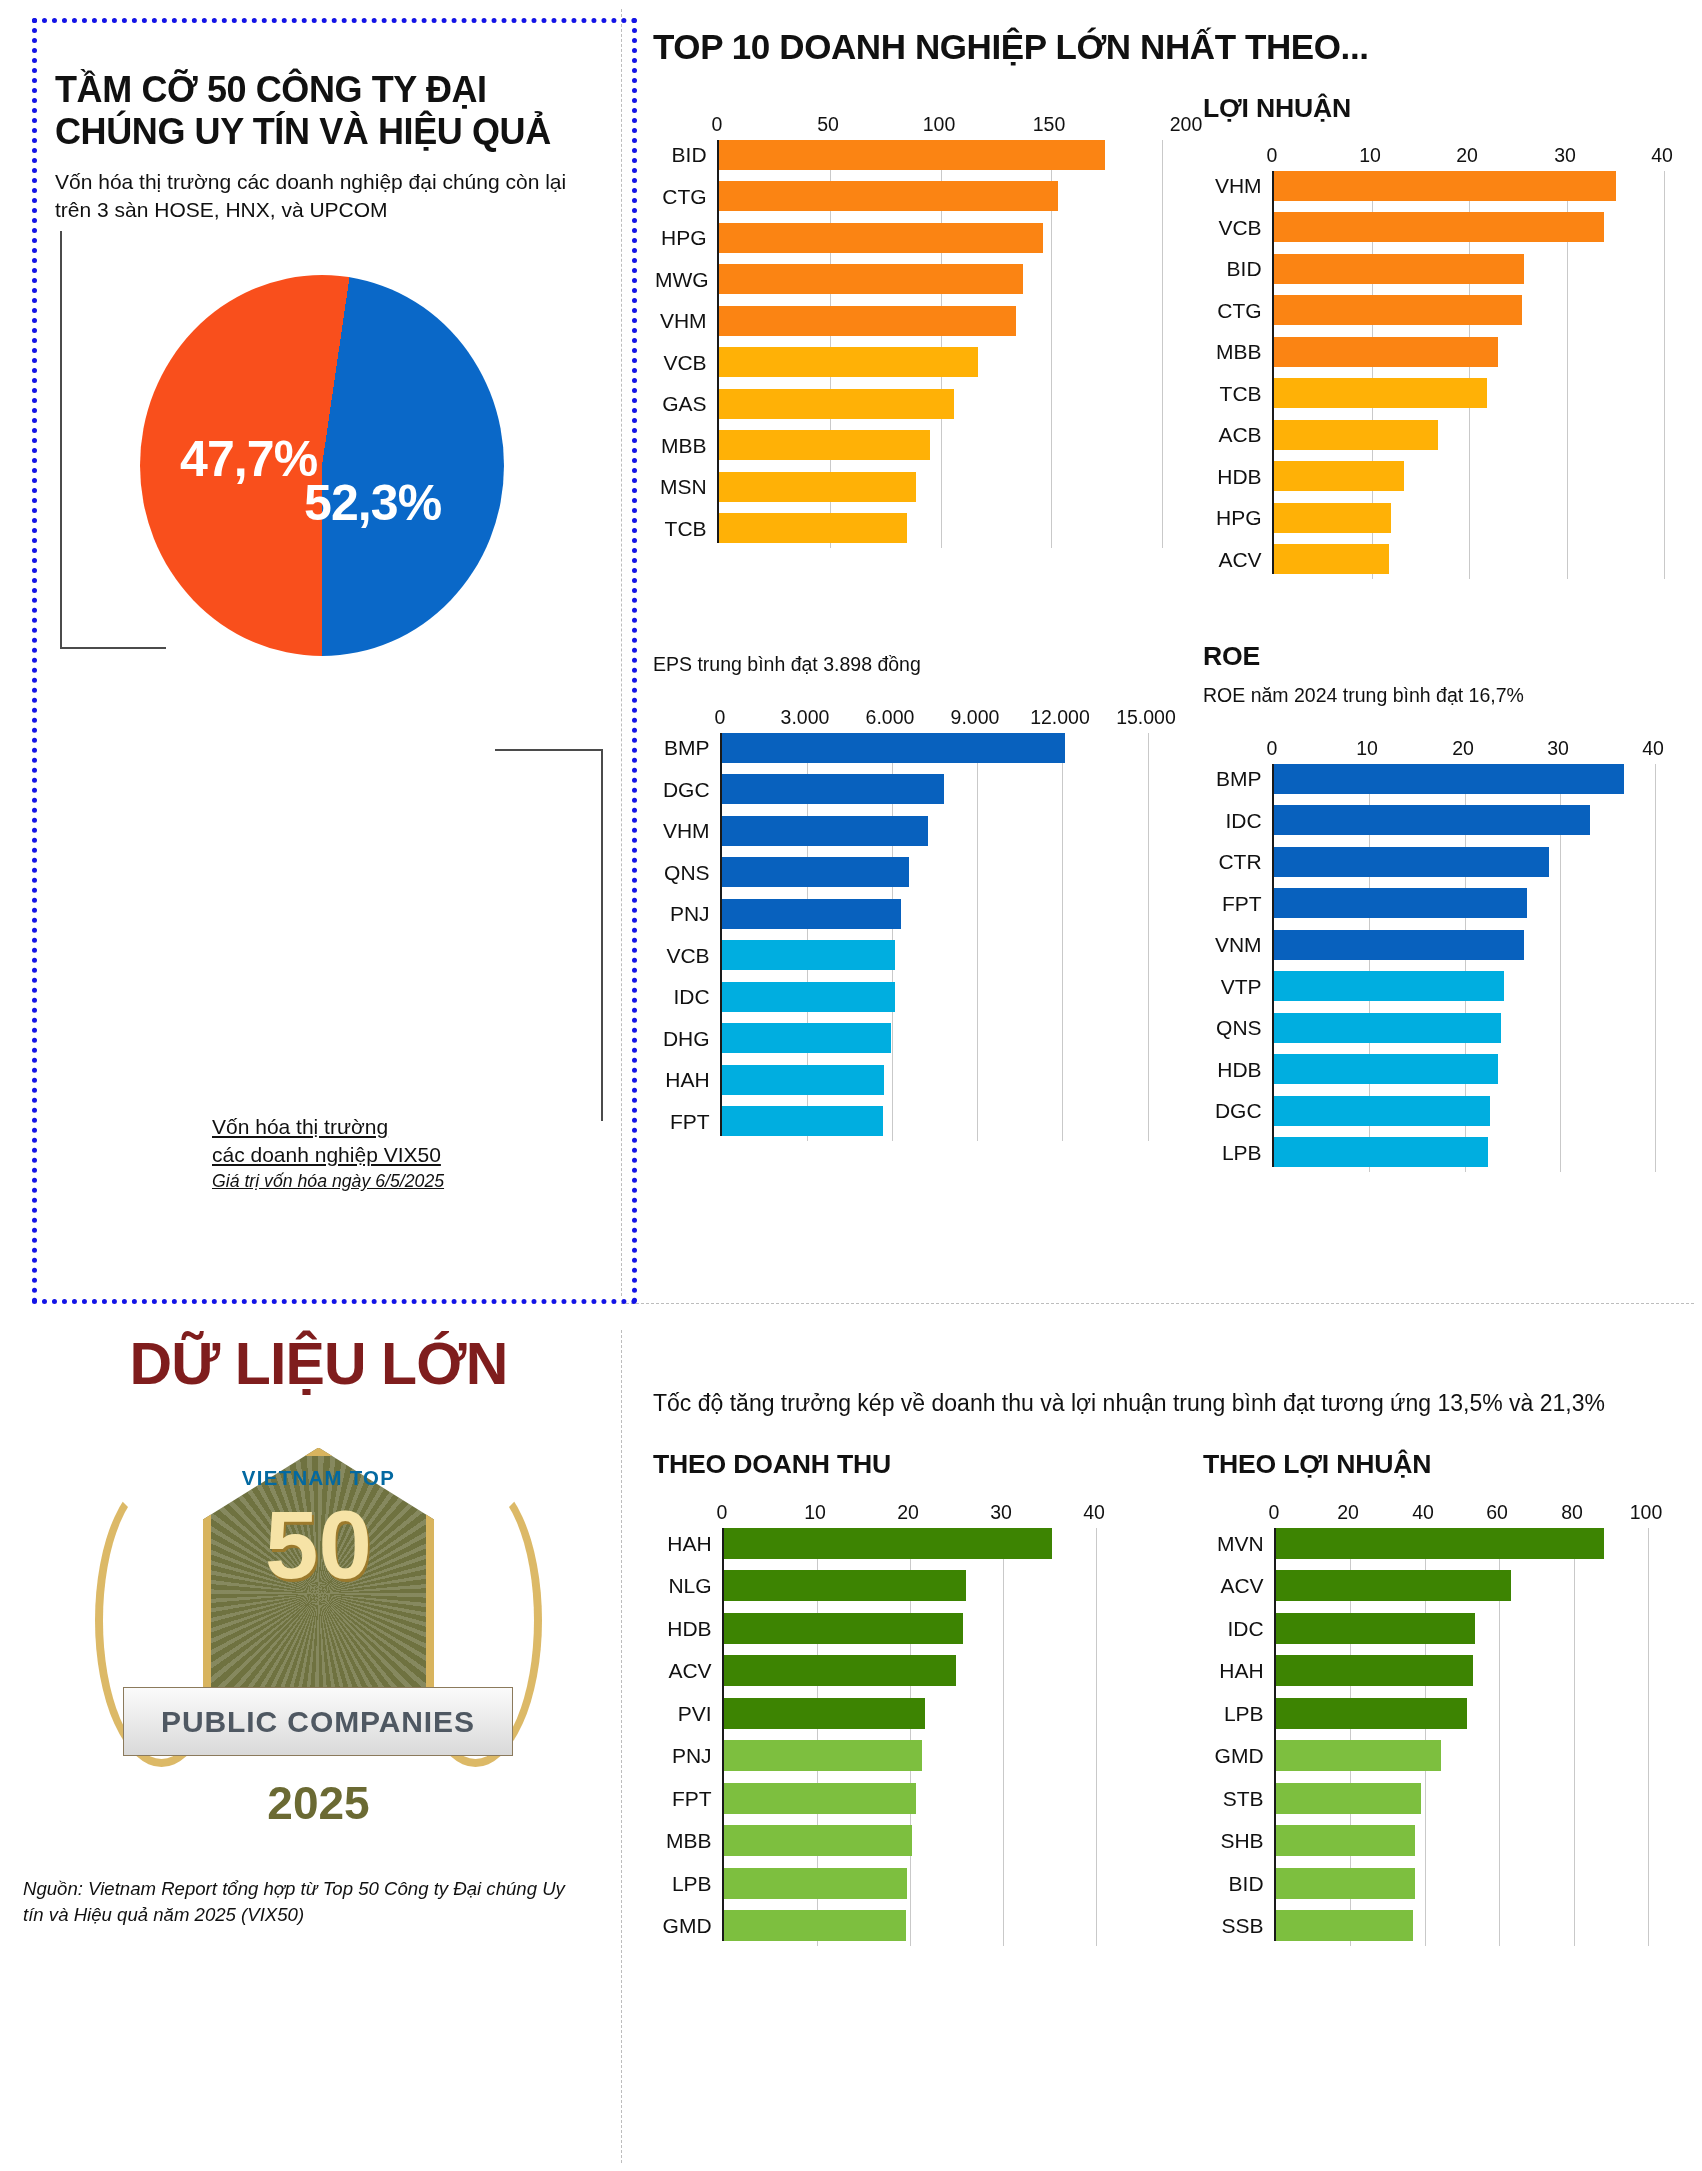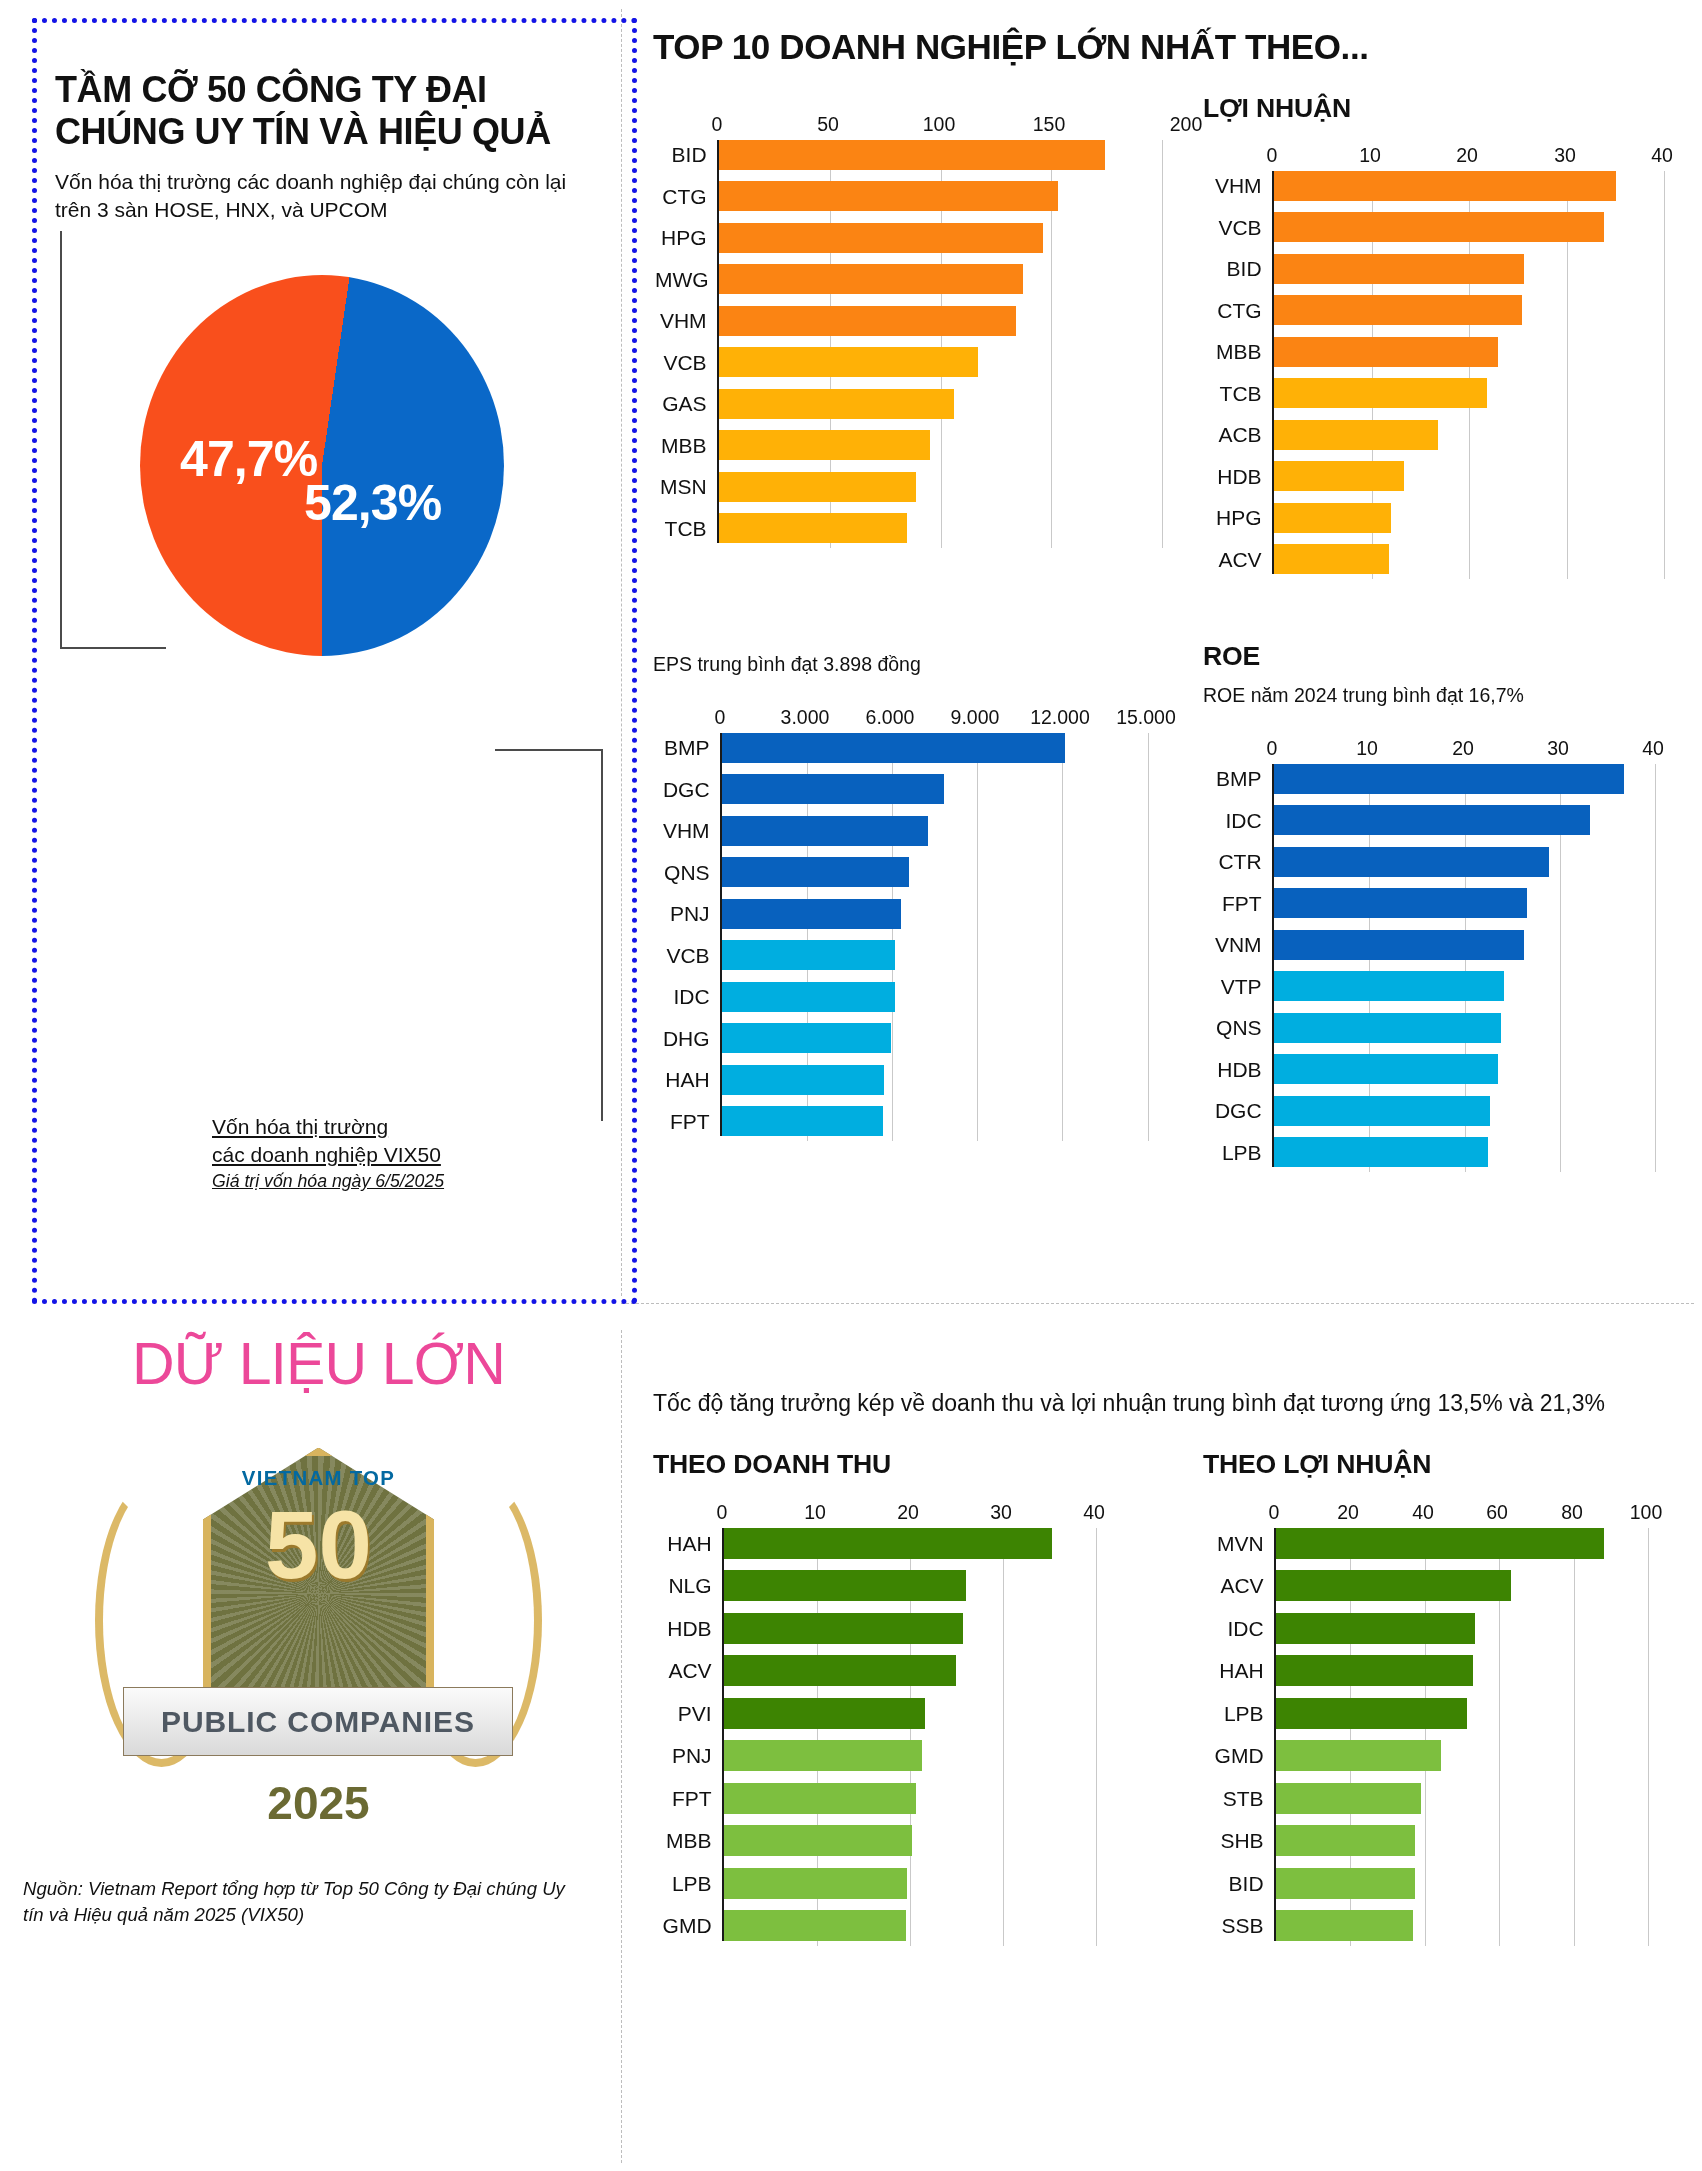--- a/index.html
+++ b/index.html
@@ -80,21 +80,21 @@
   .rows { position:relative; }
   .brow { display:flex; align-items:center; height:var(--rh); margin-bottom:var(--gap); position:relative; }
   .blabel {
     position:absolute; right:100%; width:var(--lw); padding-right:12.4px;
     text-align:right; font-size:21px; color:#111; line-height:1;
   }
   .bar { height:100%; position:relative; z-index:2; }
 
   
   .emblem-title {
-    text-align:center; font-weight:400; font-size:59px; color:#ec4899;
+    text-align:center; font-weight:700; font-size:59px; color:#7f1d1d;
     letter-spacing:-0.9px; text-transform:uppercase;
   }
   .emblem { position:relative; width:497px; height:443px; margin:23px auto 0; }
   .badge-shape {
     position:absolute; left:133px; top:26.6px; width:231px; height:266px;
     background:#6f7240;
     clip-path: polygon(50% 0%, 100% 27%, 100% 100%, 0% 100%, 0% 27%);
     border:8.9px solid #d8b45e;
     box-sizing:border-box;
   }

